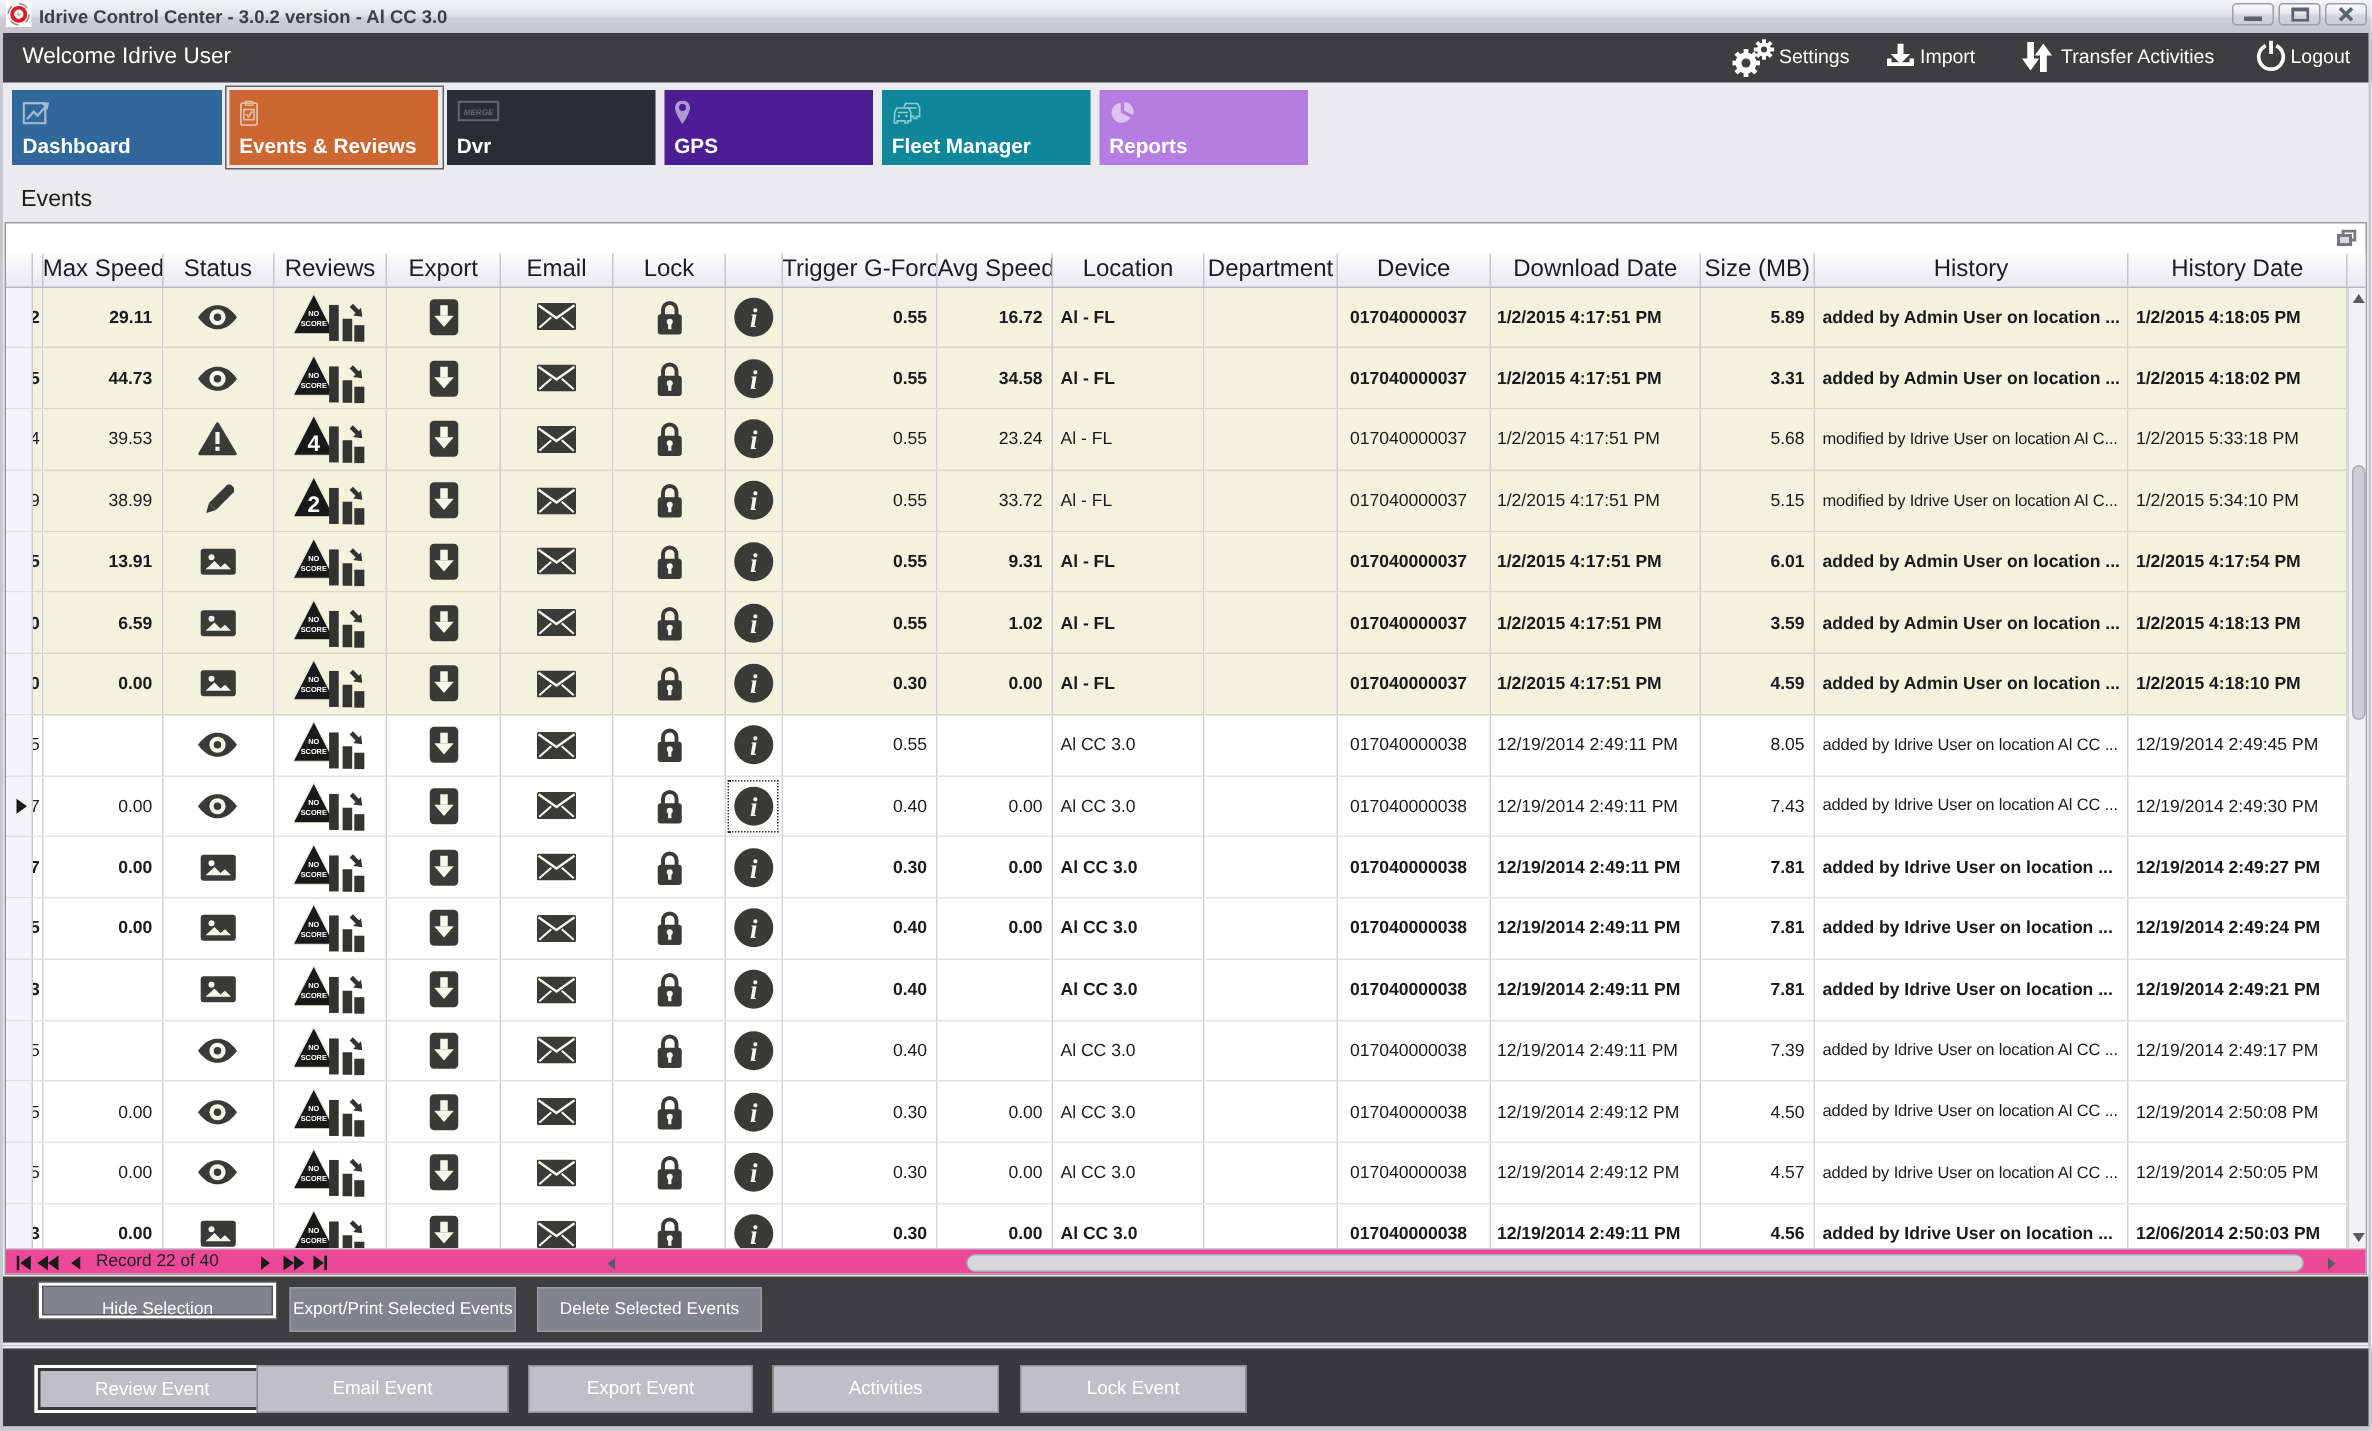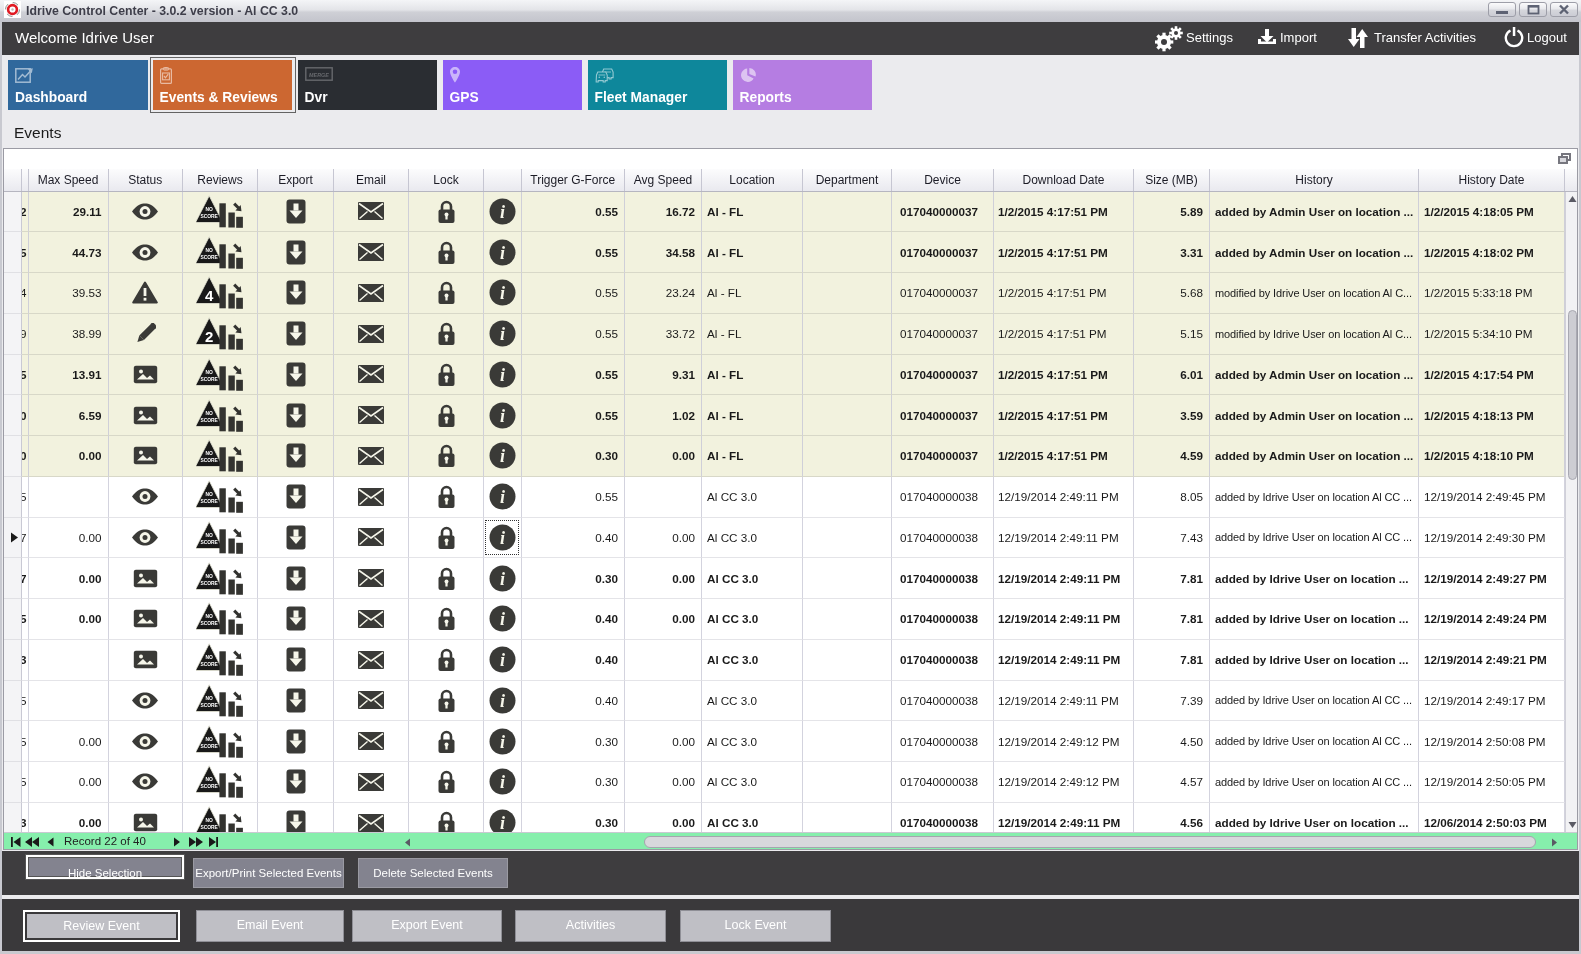--- a/index.html
+++ b/index.html
@@ -17,34 +17,34 @@
 .tile{top:59.5px;width:139.5px;height:50px;color:#fff;}
 .tile .lbl{position:absolute;left:7px;bottom:5px;font-size:13.8px;font-weight:bold;letter-spacing:0px;}
 .tile svg{position:absolute;left:7px;top:7px;opacity:.55;}
 #evfocus{left:150px;top:56.5px;width:146px;height:56.5px;border:1px solid #636363;background:transparent;}
 #heading{left:14px;top:123.5px;font-size:15.5px;color:#1b1b1b;}
 
 #panel{left:3px;top:147.5px;width:1575px;height:702px;border:1px solid #9b9ba4;background:#fff;}
 #caption{left:0;top:0;width:1573px;height:20px;background:linear-gradient(#ebebee,#d9d9de);border-bottom:1px solid #a8a8b0;}
 #caption span{position:absolute;left:8px;top:3px;font-size:12px;color:#46464f;}
 #hdr{left:0;top:20px;width:1573px;height:23px;background:linear-gradient(#fcfcfd,#e9e9ef);border-bottom:1px solid #b6b6c0;}
-.hcell{position:absolute;top:0;height:22px;border-right:1px solid #c6c6d2;font-size:12px;color:#1c1c26;text-align:center;line-height:22px;white-space:nowrap;overflow:hidden;}
+.hcell{position:absolute;top:0;height:22px;border-right:1px solid #c6c6d2;font-size:16px;color:#1c1c26;text-align:center;line-height:22px;white-space:nowrap;overflow:hidden;}
 #rows{left:0;top:43px;width:1561px;height:640.5px;overflow:hidden;background:#fff;}
 .row{position:absolute;left:0;width:1561px;height:40.75px;}
 .cell{position:absolute;top:0;height:100%;border-right:1px solid #d3d3de;border-bottom:1px solid #e4e4e8;font-size:11.7px;color:#1a1a1a;white-space:nowrap;overflow:hidden;display:flex;align-items:center;}
 .bg .cell{background:#f2f2de;border-bottom:1px solid #d8d8c8;border-right:1px solid #cfcfd8;}
 .row .mk{background:#f4f4f6 !important;border-right:1px solid #c9c9d4;border-bottom:1px solid #e0e0e4;}
 .num{justify-content:flex-end;padding-right:6px;}
 .txt{justify-content:flex-start;padding-left:5px;}
 .ctr{justify-content:center;}
 .b{font-weight:bold;}
 
 #vscroll{right:0;top:43px;width:12px;height:640.5px;background:#f2f2f4;border-left:1px solid #d0d0d8;}
 #vthumb{left:1.5px;top:118px;width:9px;height:170px;background:#cdcdd3;border:1px solid #a9a9b2;border-radius:5px;}
-#navstrip{left:0;top:683.5px;width:1573px;height:17px;background:#86efac;border-top:1px solid #c9c9d2;}
+#navstrip{left:0;top:683.5px;width:1573px;height:17px;background:#ec4899;border-top:1px solid #c9c9d2;}
 #rectxt{left:60px;top:2px;font-size:11.5px;color:#222;position:absolute;}
 #htrack{position:absolute;left:412px;top:2px;width:1130px;height:13px;}
 #hthumb{position:absolute;left:228px;top:0.5px;width:892px;height:12px;background:#d8d8dc;border:1px solid #a5a5ae;border-radius:6px;}
 
 #p1{left:2px;top:850.5px;width:1577px;height:46px;background:#3e3d3f;border-bottom:2px solid #ececee;}
 #p2{left:0;top:898.5px;width:1581px;height:52.5px;background:#3a393b;}
 #bstrip{left:0;top:951px;width:1581px;height:3px;background:#c9c9cf;}
 .btn1{position:absolute;top:7px;height:30px;background:#83838f;border:1px solid #9a9aa2;color:#fff;font-size:11.5px;text-align:center;white-space:nowrap;}
 .btn2{position:absolute;top:11px;height:32px;background:#bfbfc5;border:1px solid #8f8f96;color:#fff;font-size:12.5px;text-align:center;white-space:nowrap;}
 .sideL{left:0;top:22px;width:2px;height:929px;background:#c8c9d0;}
@@ -151,21 +151,21 @@
     </svg>
     <div class="lbl">Events &amp; Reviews</div>
   </div>
 <div class="tile abs" style="left:297.5px;background:#2a2d32">
     <svg width="28" height="14" viewBox="0 0 28 14">
       <rect x="0.8" y="0.8" width="26.4" height="12.4" fill="none" stroke="#97989c" stroke-width="1.4"></rect>
       <text x="14" y="9.5" font-size="5.4" font-style="italic" font-weight="bold" fill="#97989c" text-anchor="middle" font-family="Liberation Sans">MERGE</text>
     </svg>
     <div class="lbl">Dvr</div>
   </div>
-<div class="tile abs" style="left:442.5px;background:#8b5cf6">
+<div class="tile abs" style="left:442.5px;background:#4c1d95">
     <svg width="10" height="16" viewBox="0 0 10 16">
       <path d="M5,0 C2.2,0 0,2.1 0,4.8 C0,8.4 5,15.7 5,15.7 C5,15.7 10,8.4 10,4.8 C10,2.1 7.8,0 5,0 Z M5,7 a2.3,2.3 0 1 1 0,-4.6 a2.3,2.3 0 1 1 0,4.6 Z" fill="#fff"></path>
     </svg>
     <div class="lbl">GPS</div>
   </div>
 <div class="tile abs" style="left:587.5px;background:#0e879b">
     <svg width="20" height="16" viewBox="0 0 20 16">
       <g fill="none" stroke="#fff" stroke-width="1.1">
         <path d="M7.5,5 l1.2,-3 h8 l1.4,3 v5.6 h-2 v1.4 h-2 v-1.4 h-5 v1.4 h-2 v-1.4 z"></path>
         <path d="M9.5,5 h6.5" stroke-width="0.9"></path>
@@ -1265,19 +1265,19 @@
       </svg>
 </div>
 </div>
 <div id="p1" class="abs">
 <div class="btn1" style="left:24px;top:4px;height:24px;width:158px;line-height:32px;border:2px solid #fff;outline:1px solid #555;box-shadow:inset 0 0 0 1px #555">Hide Selection</div>
 <div class="btn1" style="left:191px;width:151px;line-height:28px">Export/Print Selected Events</div>
 <div class="btn1" style="left:356px;width:150px;line-height:28px">Delete Selected  Events</div>
 </div>
 <div id="p2" class="abs">
 <div class="btn2" style="left:23px;width:157px;line-height:28px;border:2px solid #fff;box-shadow:inset 0 0 0 2px #3a393b">Review Event</div>
-<div class="btn2" style="left:196px;width:148px;line-height:28px">Email Event</div>
+<div class="btn2" style="left:171px;width:168px;line-height:28px">Email Event</div>
 <div class="btn2" style="left:352px;width:150px;line-height:28px">Export Event</div>
 <div class="btn2" style="left:515px;width:151px;line-height:28px">Activities</div>
 <div class="btn2" style="left:680px;width:151px;line-height:28px">Lock Event</div>
 </div>
 <div id="bstrip" class="abs"></div>
 <div class="sideL abs"></div>
 <div class="sideR abs"></div>
 </body></html>

